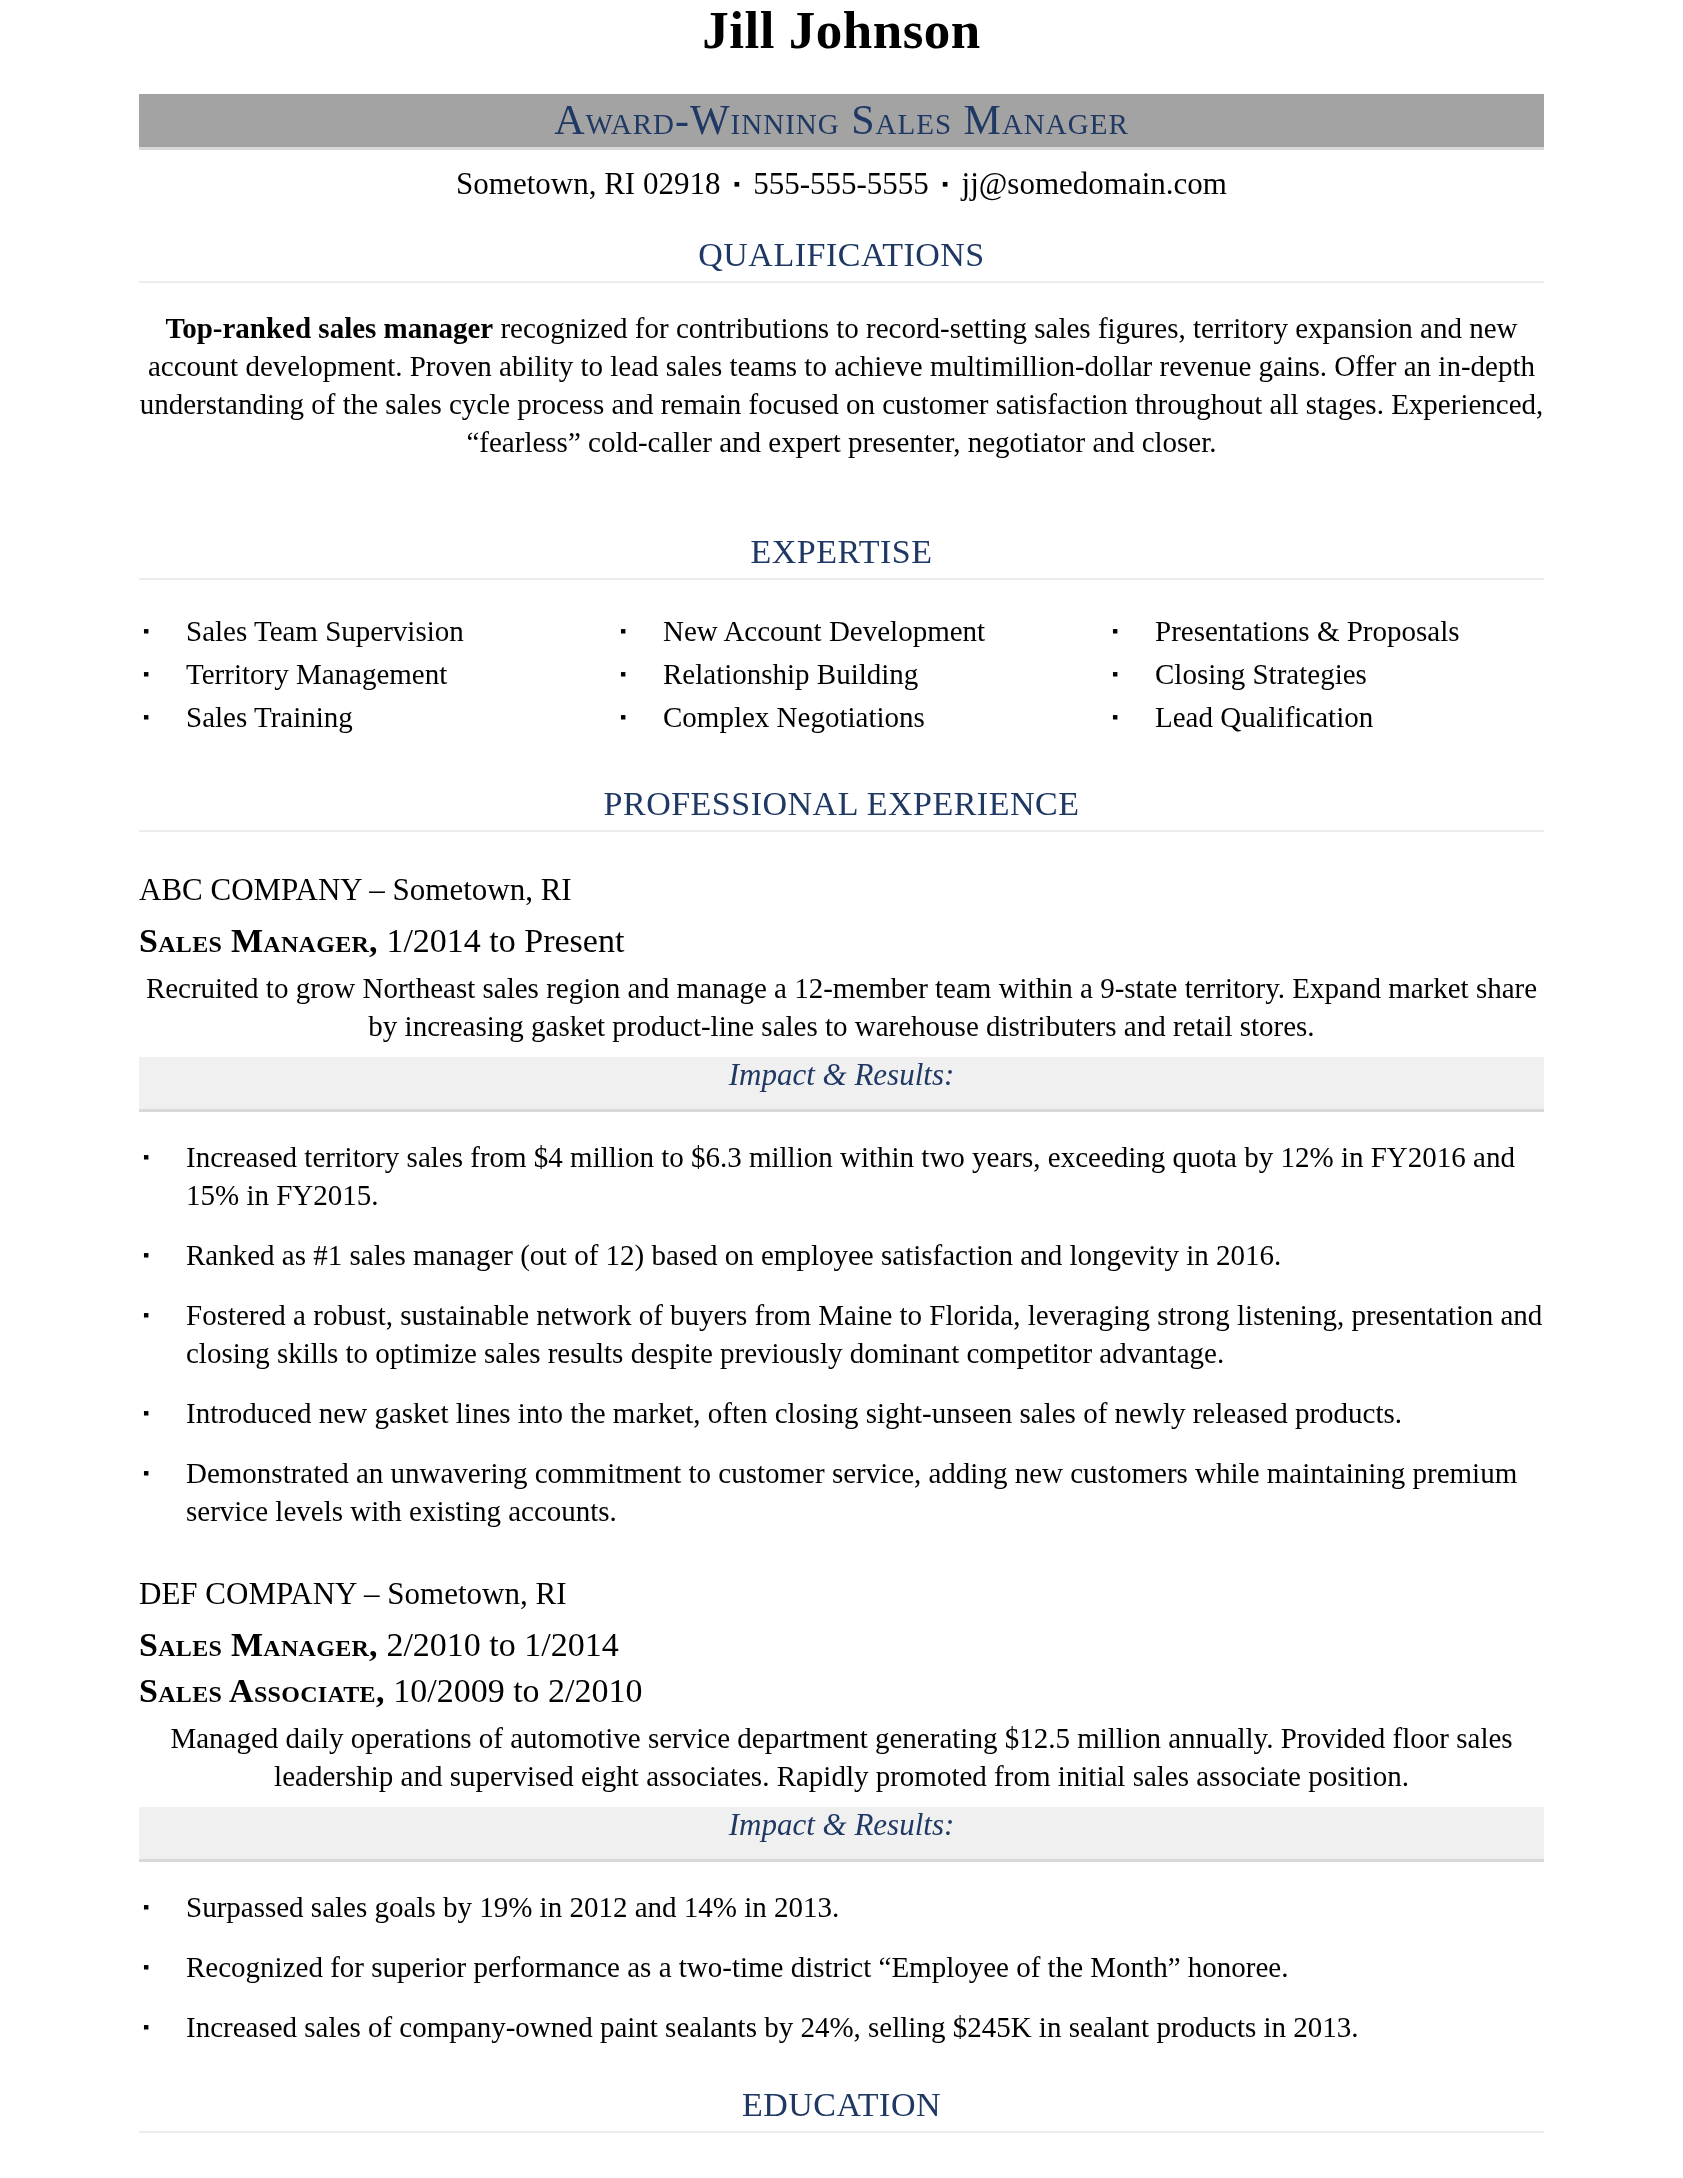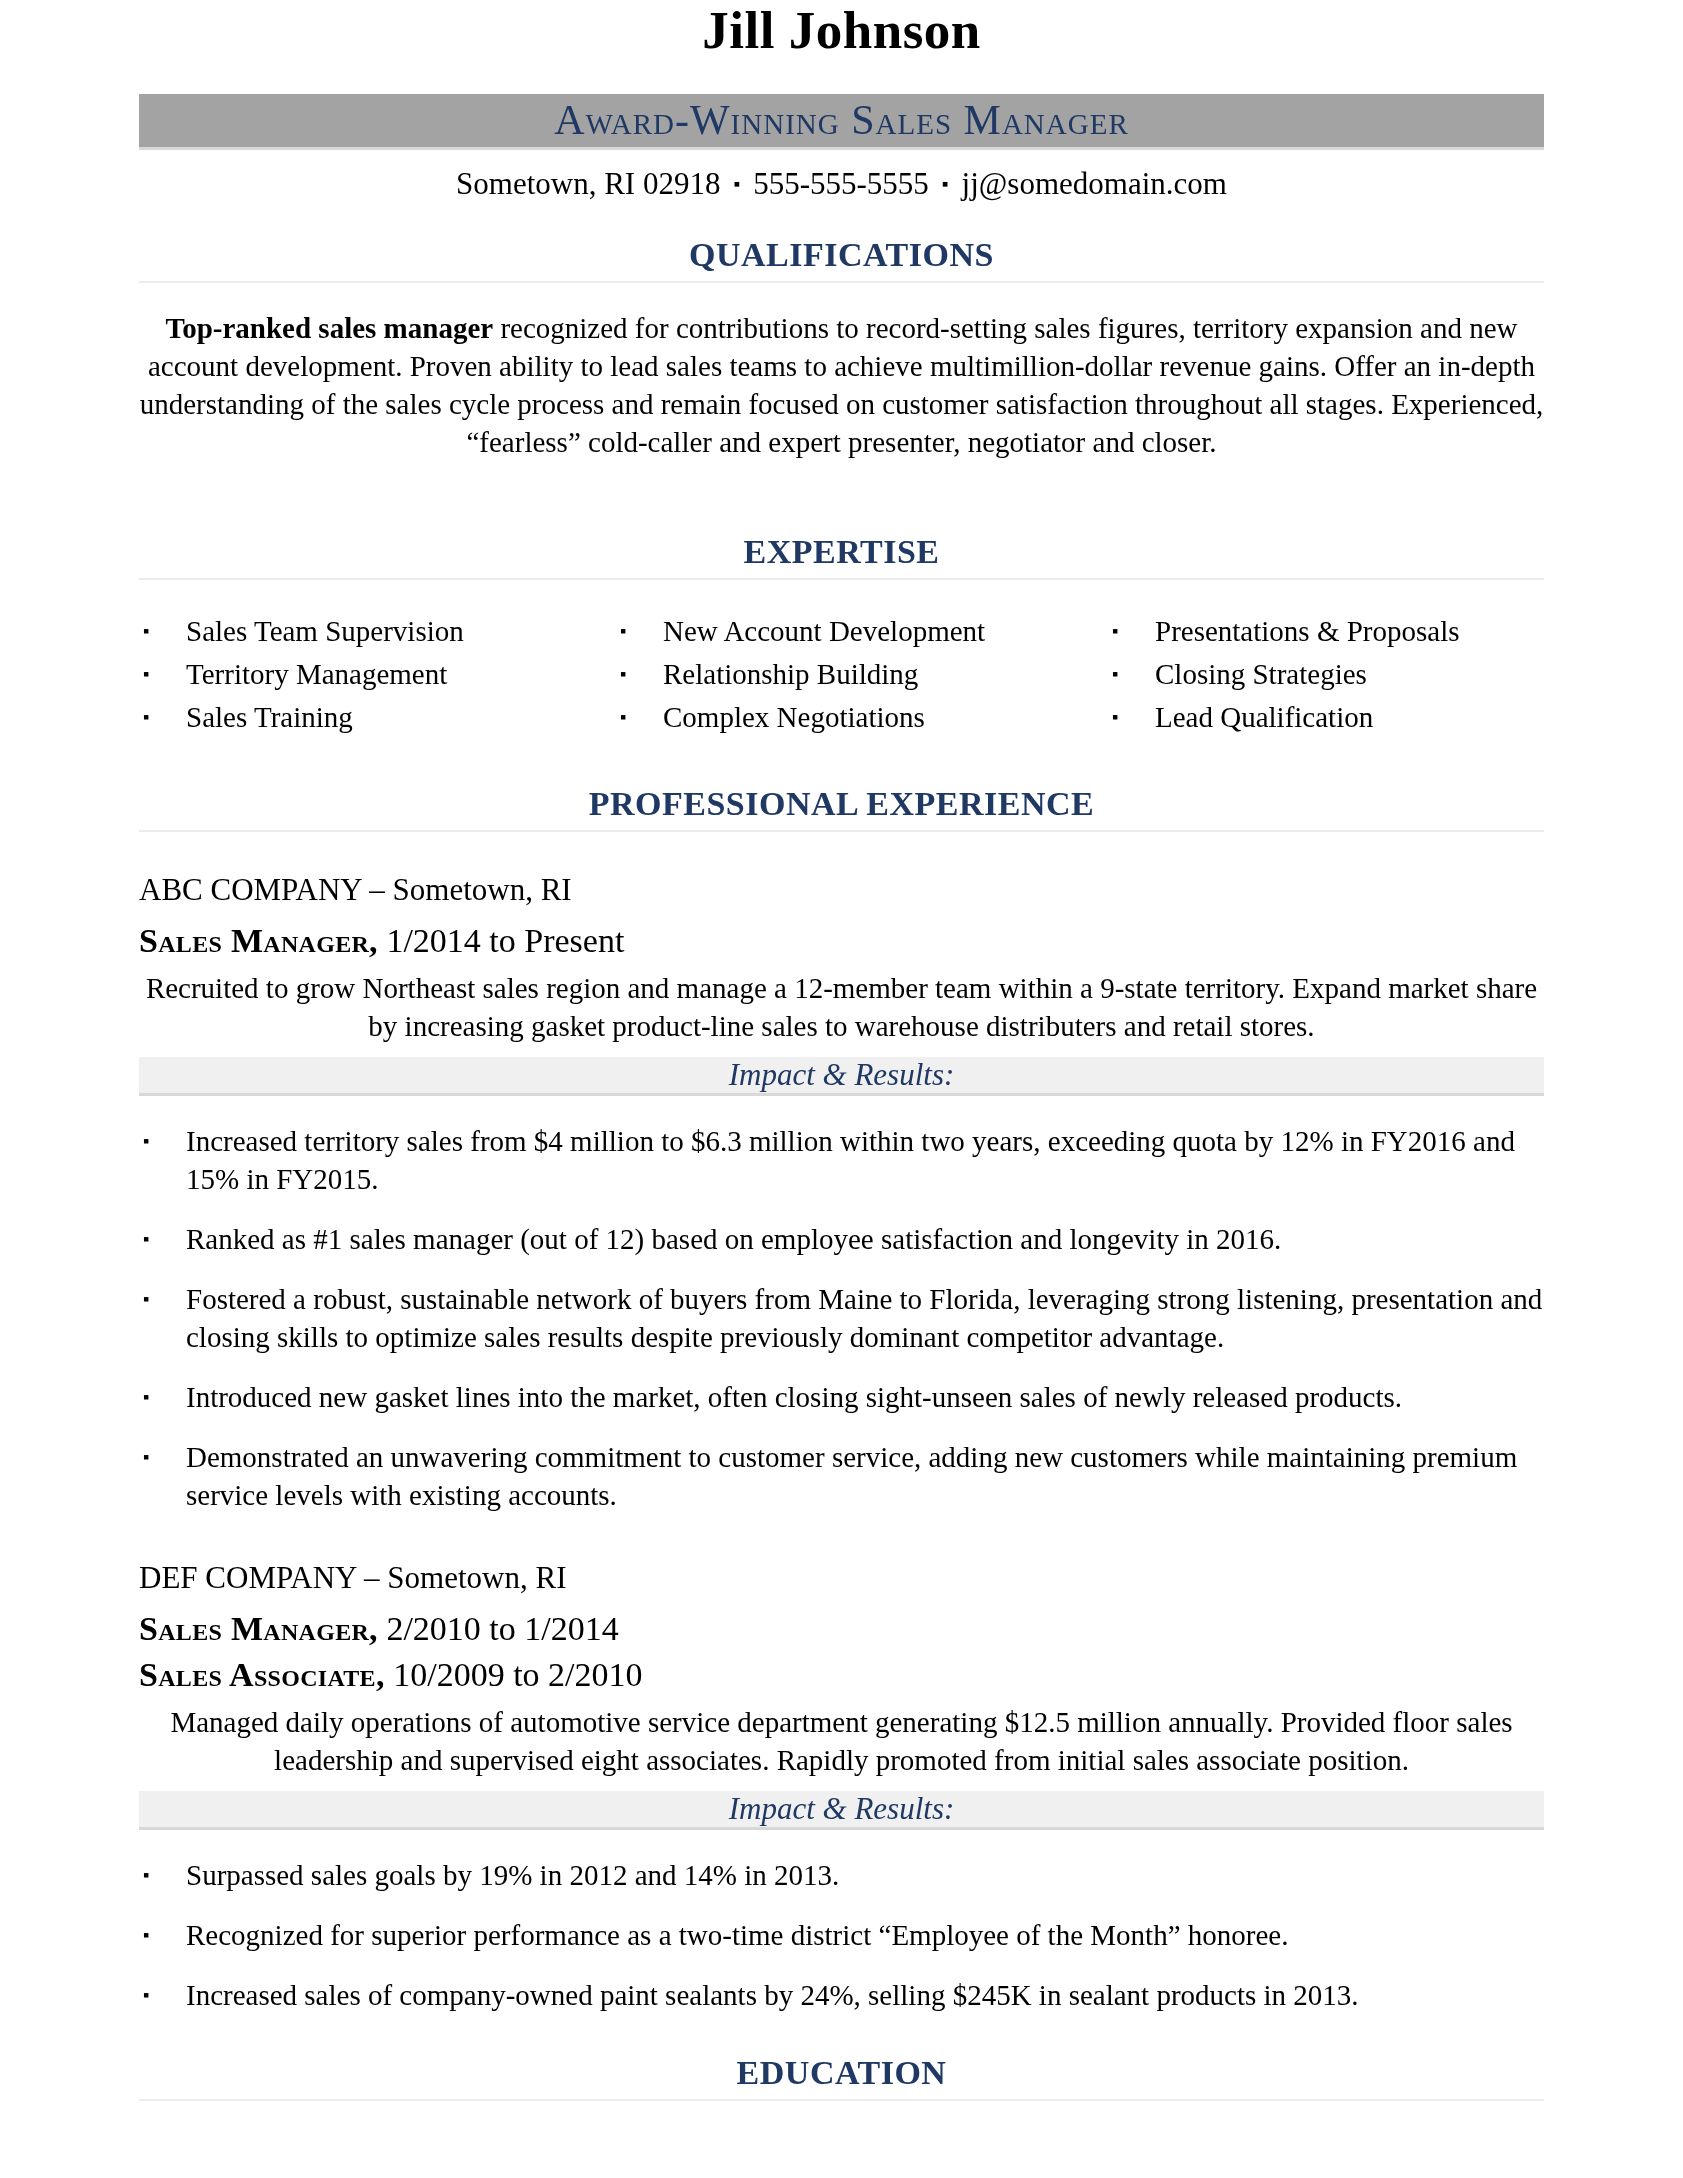--- a/index.html
+++ b/index.html
@@ -49,21 +49,20 @@
     margin: 0 13px;
     color: #000;
   }
 
   
   .section-heading {
     text-align: center;
     font-size: 34px;
     color: #1f3864;
     letter-spacing: 0.5px;
-    font-weight: bold;
   }
   .rule {
     margin-top: 7px;
     height: 2px;
     background: #bdbdbd;
     border-bottom: 2px solid #ececec;
   }
 
   
   .para {
@@ -101,21 +100,21 @@
   .company-line { margin-top: 40px; font-size: 31px; }
   .role-line { margin-top: 14px; font-size: 34px; }
   .role-title {
     font-weight: bold;
     font-variant: small-caps;
     letter-spacing: 0.3px;
   }
   .job-summary { margin-top: 9px; }
   .impact-band {
     margin-top: 12px;
-    height: 39px;
+    height: 55px;
     background: #f0f0f0;
     border-bottom: 3px solid #d8d8d8;
     text-align: center;
   }
   .impact-band .impact-text {
     display: inline-block;
     line-height: 36px;
     font-style: italic;
     font-size: 31px;
     color: #1f3864;

